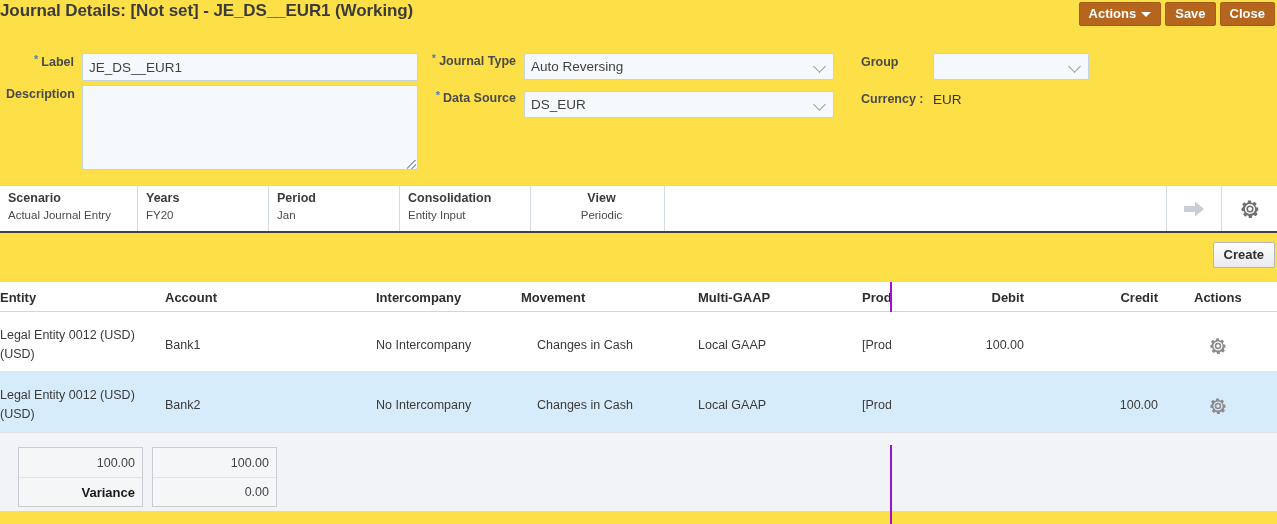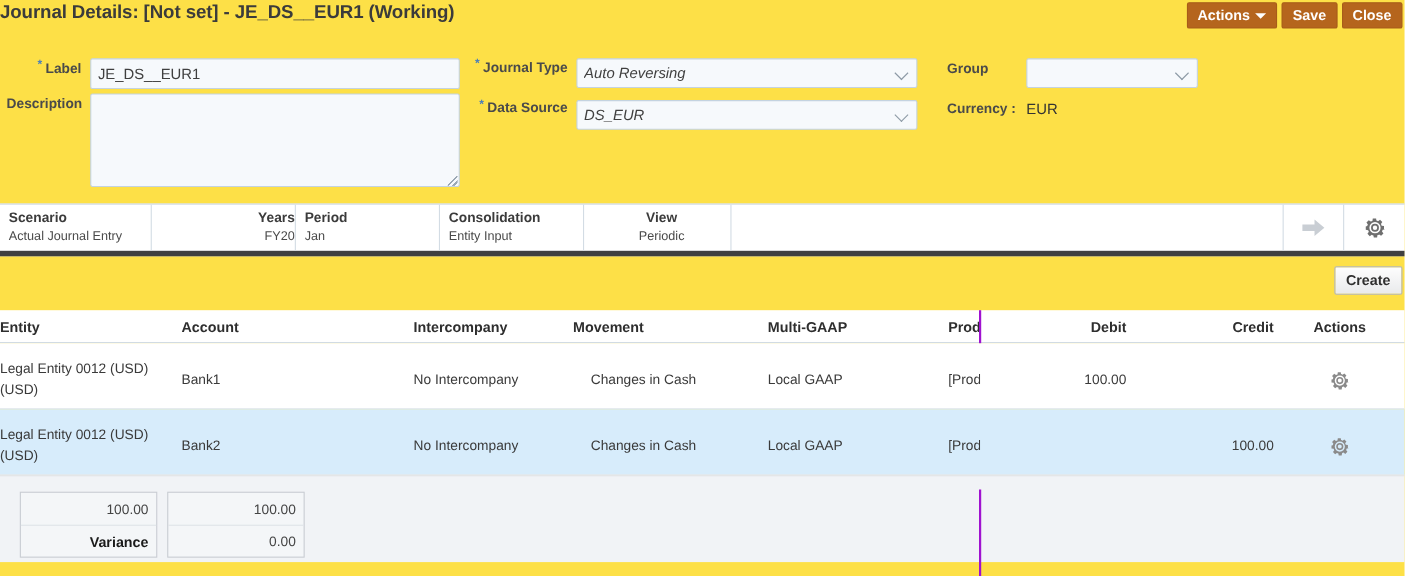--- a/index.html
+++ b/index.html
@@ -95,21 +95,21 @@
     position: absolute;
     background: #f6f9fc;
     border: 1px solid #c4d3e0;
     border-radius: 2px;
     font-size: 13.5px;
     color: #3f3f3f;
     display: flex; align-items: center;
     padding: 0 6px;
     cursor: pointer;
   }
-  .sel-box .sel-val { flex: 1; overflow: hidden; white-space: nowrap; font-style: italic; }
+  .sel-box .sel-val { flex: 1; overflow: hidden; white-space: nowrap; }
   .chev {
     width: 13px; height: 13px; flex: none;
     position: relative;
   }
   .chev::before {
     content: "";
     position: absolute;
     left: 1px; top: 2px;
     width: 8px; height: 8px;
     border-right: 1.6px solid #8d9aa6;
@@ -119,21 +119,21 @@
   .static-val {
     position: absolute; font-size: 13.5px; color: #333; white-space: nowrap;
   }
 
   
   .pov {
     position: absolute; left: 0; top: 185px;
     width: 1277px; height: 48px;
     display: flex;
     border-top: 1px solid #c9d4de;
-    border-bottom: 5px solid #404040;
+    border-bottom: 2px solid #404040;
     background: #ffffff;
   }
   .pov-cell {
     border-right: 1px solid #d3dce4;
     padding: 5px 0 0 8px;
     overflow: hidden;
     cursor: pointer;
   }
   .pov-cell .pov-dim {
     font-size: 12.5px; font-weight: bold; color: #3b3b3b; line-height: 15px;
@@ -279,21 +279,21 @@
 
     <div class="fld-label" style="left:861px; top:46px;">Currency :</div>
     <div class="static-val" style="left:933px; top:46px;">EUR</div>
   </div>
 
   <div class="pov">
     <div class="pov-cell" style="width:138px;">
       <div class="pov-dim">Scenario</div>
       <div class="pov-mem">Actual Journal Entry</div>
     </div>
-    <div class="pov-cell" style="width:131px;text-align:right;">
+    <div class="pov-cell" style="width:131px;">
       <div class="pov-dim">Years</div>
       <div class="pov-mem">FY20</div>
     </div>
     <div class="pov-cell" style="width:131px;">
       <div class="pov-dim">Period</div>
       <div class="pov-mem">Jan</div>
     </div>
     <div class="pov-cell" style="width:131px;">
       <div class="pov-dim">Consolidation</div>
       <div class="pov-mem">Entity Input</div>

